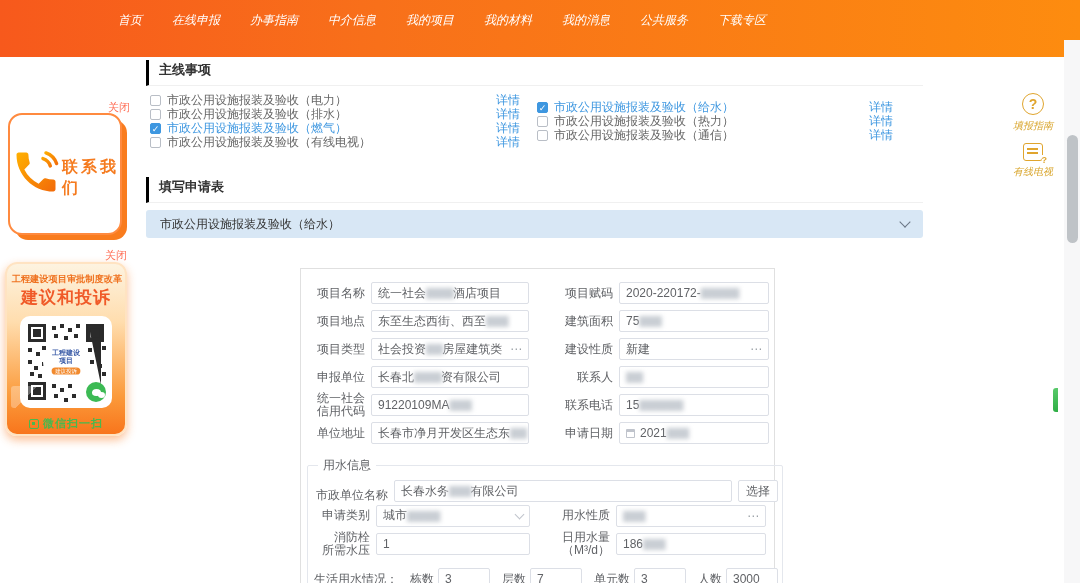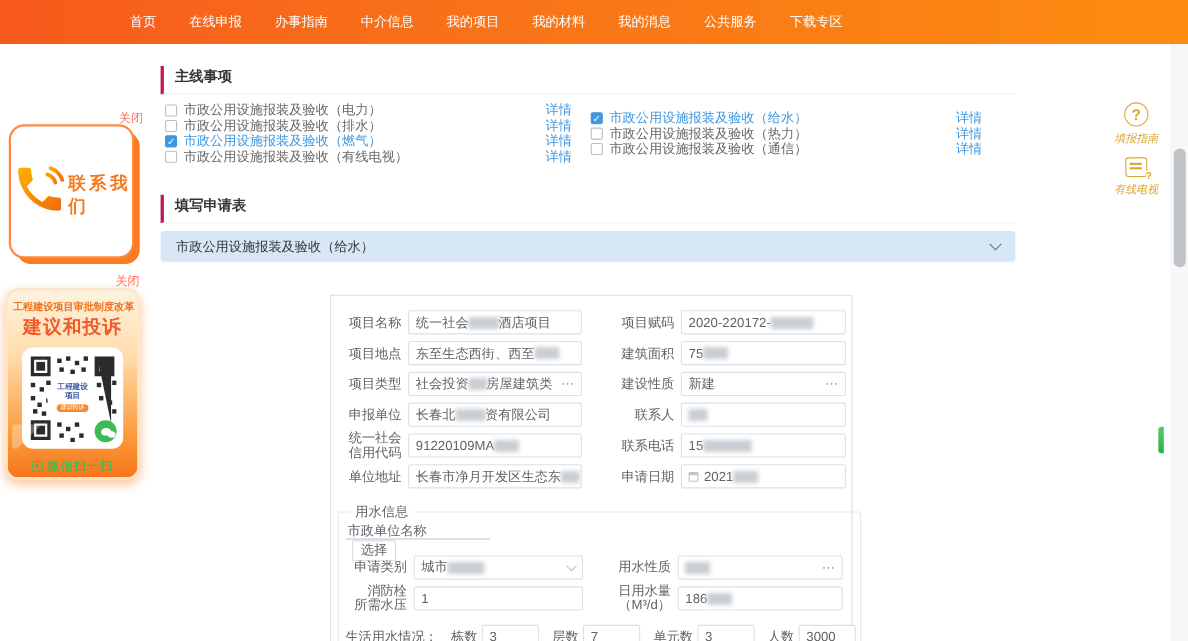--- a/index.html
+++ b/index.html
@@ -1,29 +1,29 @@
 <!DOCTYPE html>
 <html><head>
 <meta charset="utf-8">
 <style>
   * { margin:0; padding:0; box-sizing:border-box; }
   html,body { width:1080px; height:583px; overflow:hidden; background:#fff;
     font-family:"Liberation Sans","DejaVu Sans",sans-serif; }
   body { position:relative; }
 
   
-  .topnav { position:absolute; left:0; top:0; width:1080px; height:40px;
-    background:linear-gradient(90deg,#f7591c 0%,#f8701a 35%,#fd8c0f 100%); }
+  .topnav { position:absolute; left:0; top:0; width:1080px; height:57px;
+    background:linear-gradient(90deg,#f7591c 0%,#f8701a 35%,#fd8c0f 100%);font-style:italic; }
   .nav { display:flex; gap:30px; padding-left:118px; height:40px; align-items:center; }
   .nav-item { color:#fff; font-size:12px; text-decoration:none; white-space:nowrap; cursor:pointer; }
 
   
   .content { position:absolute; left:146px; top:60px; width:777px; }
   .sec-title { font-size:13px; color:#333; font-weight:bold; line-height:16px;
-    border-left:3px solid #be185d; padding:2px 0 2px 10px; }
+    border-left:3px solid #000000; padding:2px 0 2px 10px; }
   .sec-rule { border-bottom:1px solid #f0f0f0; padding-bottom:7px; margin-bottom:7px; }
   .t2 { margin-top:28px; }
   .chk-wrap { display:flex;align-items:center; }
   .chk-col { width:374px; padding-left:4px; }
   .chk-col.right { width:373px; padding-left:17px; }
   .chk-row { display:flex; align-items:center; height:14px; }
   .cb { width:11px; height:11px; border:1px solid #b9bec6; border-radius:2px; background:#fff;
     margin-right:6px; flex:0 0 auto; font-size:9px; line-height:10px; color:#fff; text-align:center; cursor:pointer; }
   .cb.on { background:#3e97e0; border-color:#3e97e0; }
   .cb-label { font-size:12px; color:#666; white-space:nowrap; }
@@ -54,21 +54,21 @@
   .vseg { font-size:12px; color:#606266; }
   .bseg { font-size:9px; color:#c9ced4; filter:blur(2px); letter-spacing:-1px; }
   .ell { margin-left:auto; color:#9aa0a6; font-size:12px; line-height:10px; }
   .dchev { margin-left:auto; width:7px; height:7px; border-right:1.5px solid #c0c4cc;
     border-bottom:1.5px solid #c0c4cc; transform:rotate(45deg); margin-top:-3px; }
   .cal { width:9px; height:9px; border:1px solid #c0c4cc; border-top:3px solid #c0c4cc;
     border-radius:1px; margin-right:5px; flex:0 0 auto; }
 
   fieldset.water { margin:10px 6px 0 6px; border:1px solid #e4e7ed; border-radius:2px; padding:2px 4px 6px 4px; }
   fieldset.water legend { font-size:12px; color:#606266; padding:0 5px; margin-left:6px; }
-  .unit-row { display:flex; align-items:flex-start; height:26px; padding-left:2px;flex-direction:column; }
+  .unit-row { display:flex; align-items:flex-end; height:26px; padding-left:2px; }
   .unit-row .flabel { width:74px; }
   .unit-row .inp { flex:1; }
   .sel-btn { margin-left:6px; height:22px; padding:0 7px; font-size:12px; color:#606266;
     background:#fff; border:1px solid #dcdfe6; border-radius:2px; cursor:pointer; }
   .wrow { display:flex; align-items:center; height:27px; padding-left:2px; }
   .wrow .fld.L .flabel { width:56px; }
   .wrow .fld.L .inp { width:154px; }
   .wrow .fld.R { margin-left:18px; }
   .wrow .fld.R .flabel { width:62px; }
   .wrow .fld.R .inp { width:150px; }

